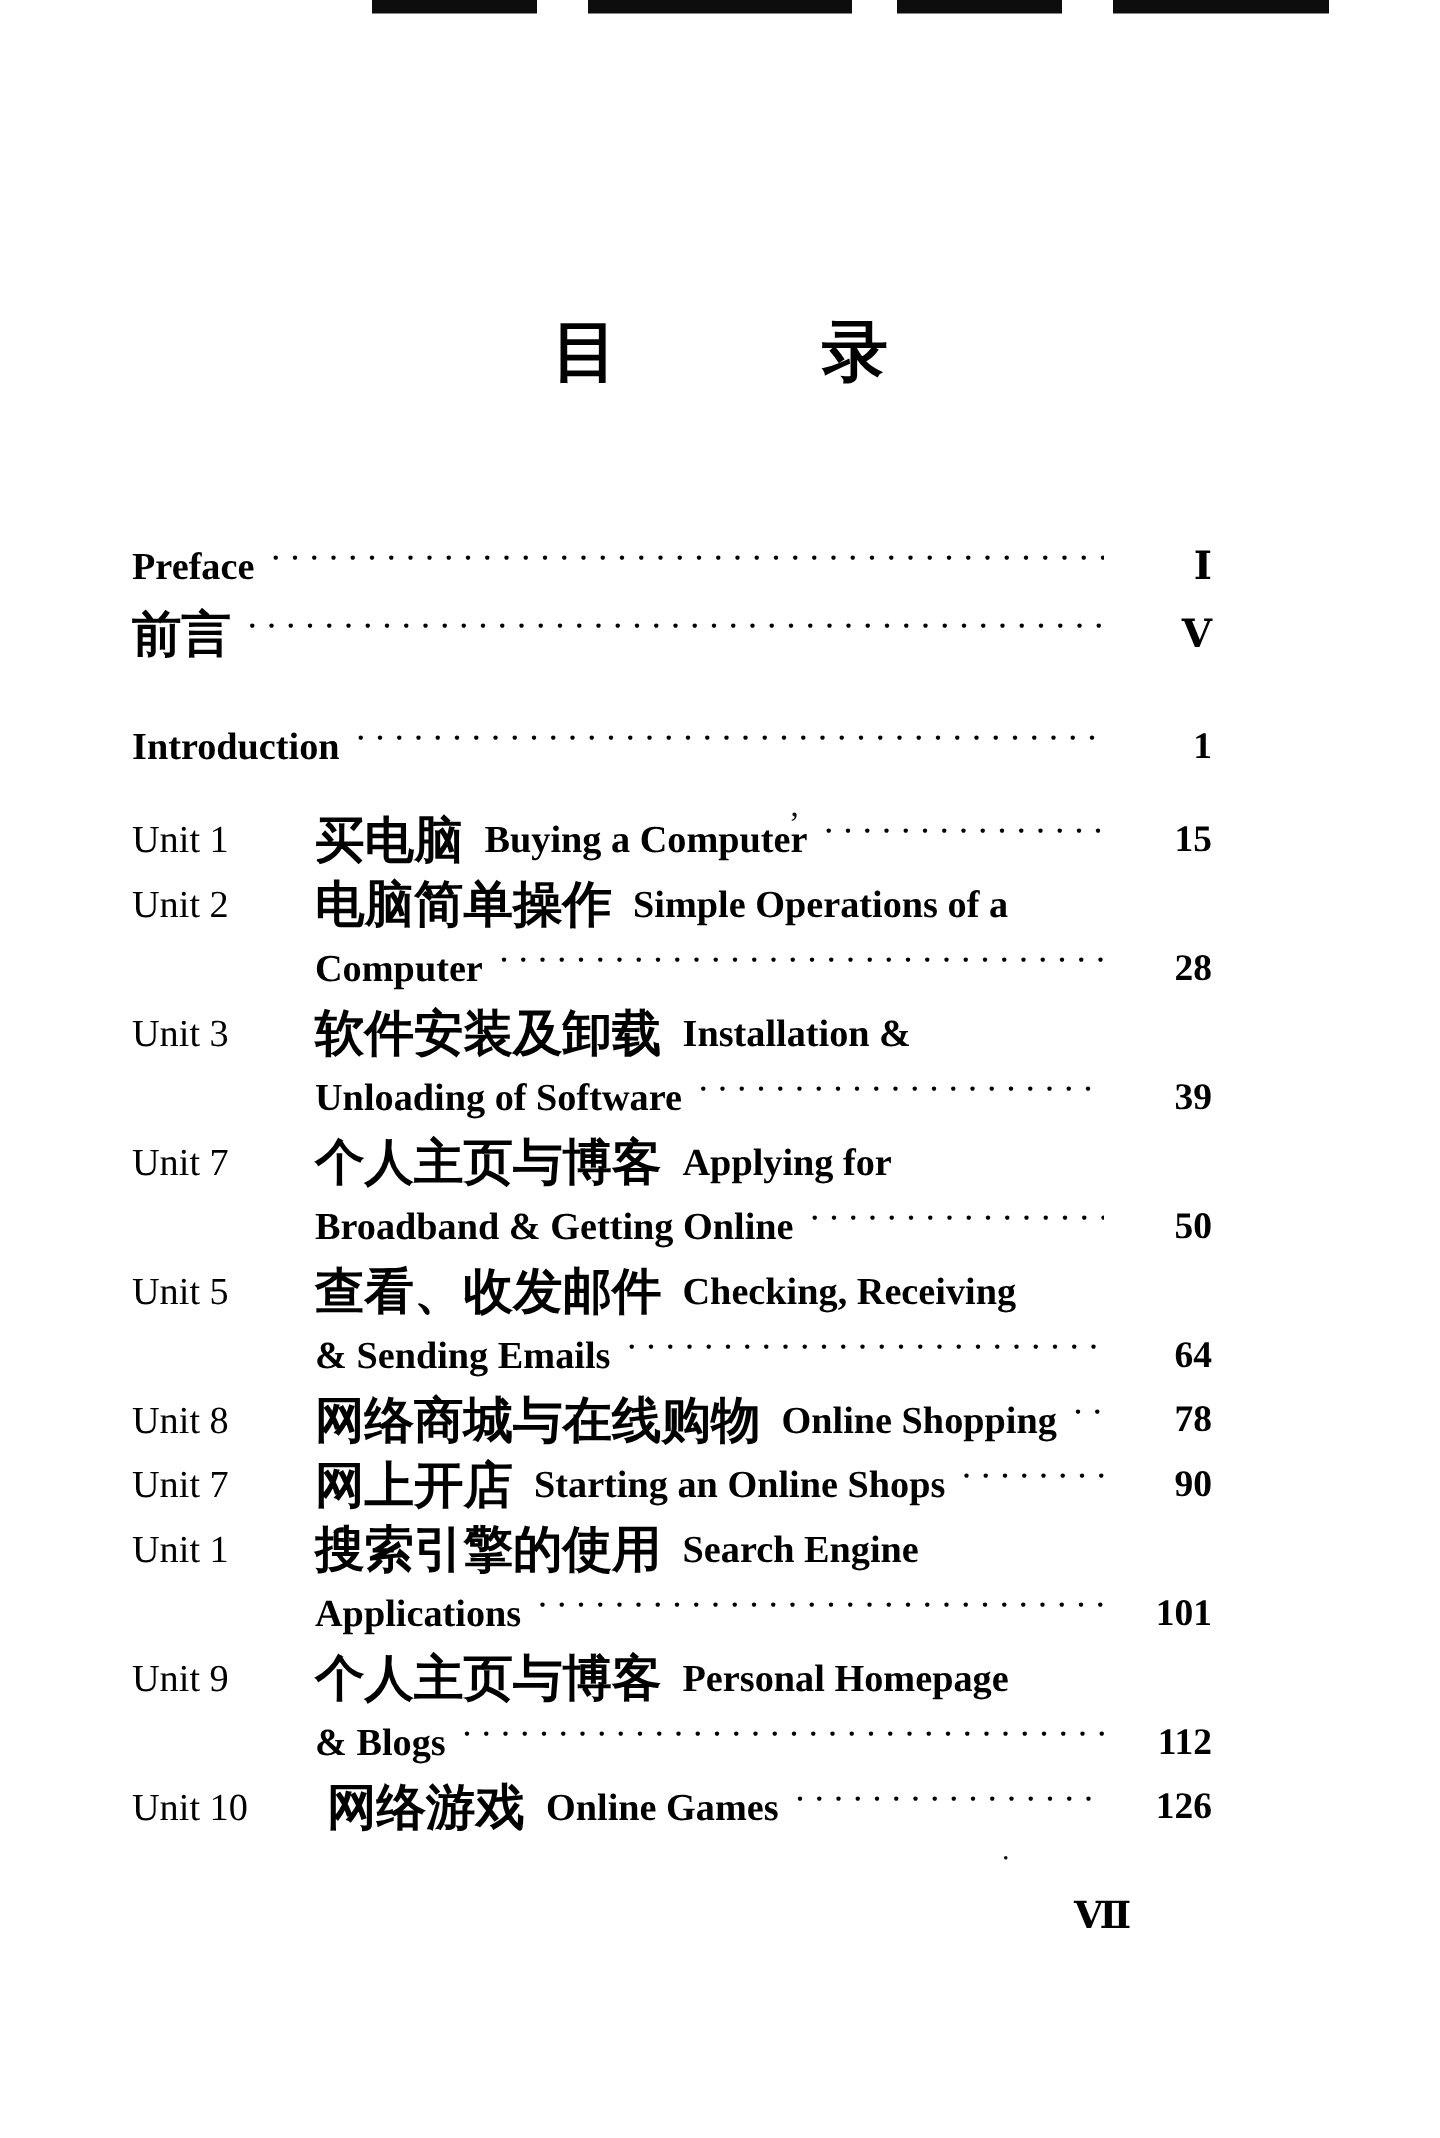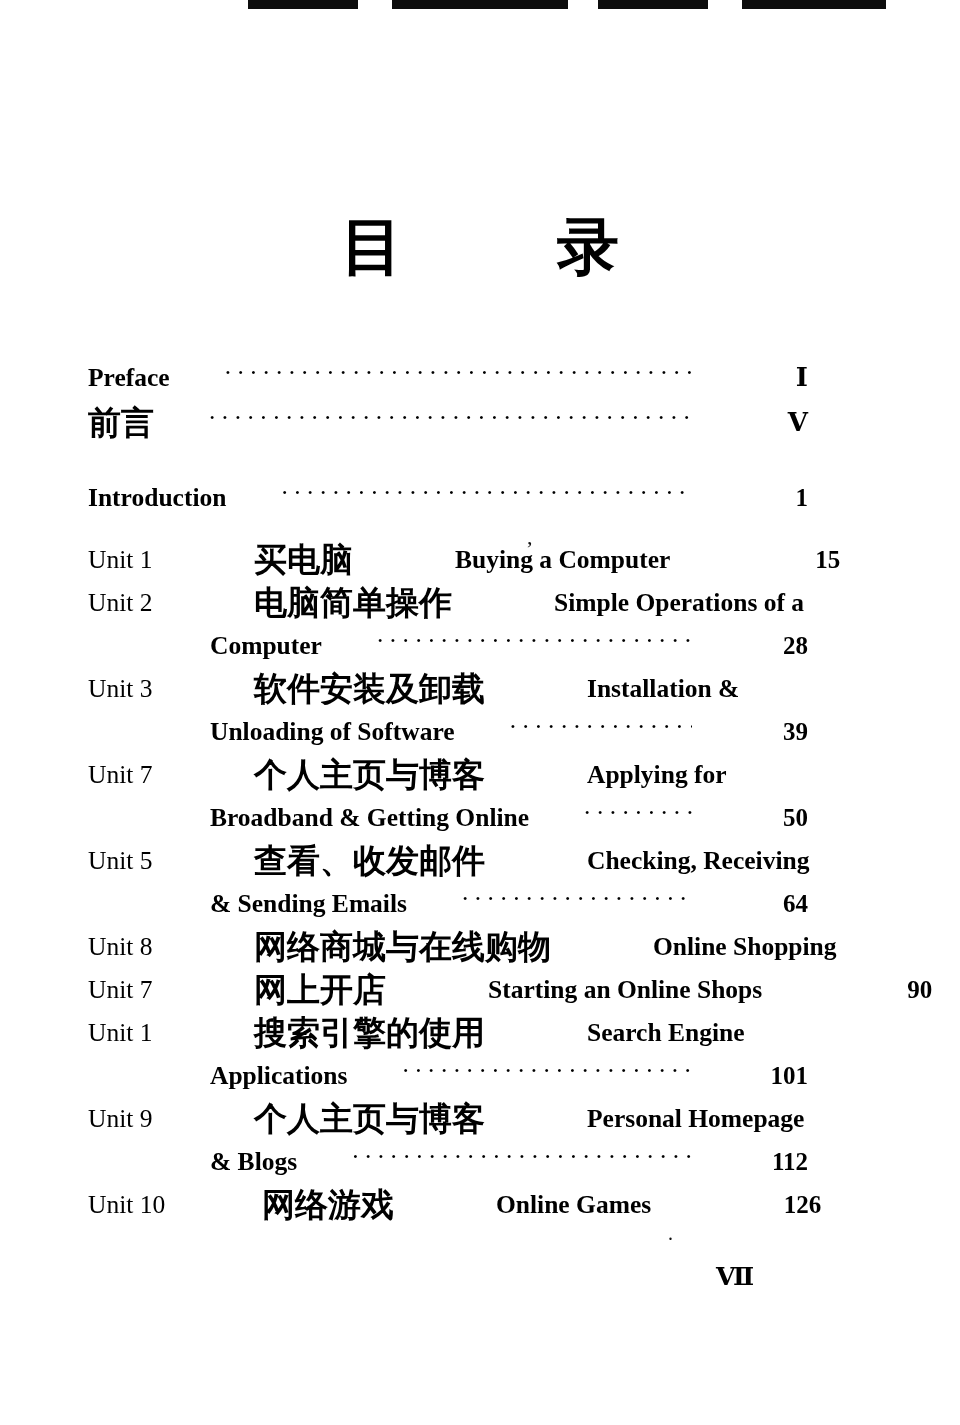--- a/index.html
+++ b/index.html
@@ -43,40 +43,39 @@
   }
 
   .toc-title {
     position: absolute;
     top: 205px;
     left: 0;
     width: 960px;
     text-align: center;
     font-family: "DejaVu Sans", sans-serif;
     font-weight: bold;
-    font-size: 62px;
+    font-size: 44px;
     letter-spacing: 46px;
     text-indent: 46px;
     color: #000;
   }
 
   .toc {
     position: absolute;
     top: 355px;
     left: 88px;
     width: 720px;
   }
 
   .row {
     display: flex;
     align-items: flex-start;
     font-size: 25.5px;
     line-height: 43px;
     white-space: nowrap;
-    gap: 44px;
   }
   .row.front { line-height: 45px; }
 
   .label {
     font-weight: bold;
     flex: 0 0 auto;
   }
   .unit-no {
     font-weight: normal;
     flex: 0 0 122px;

